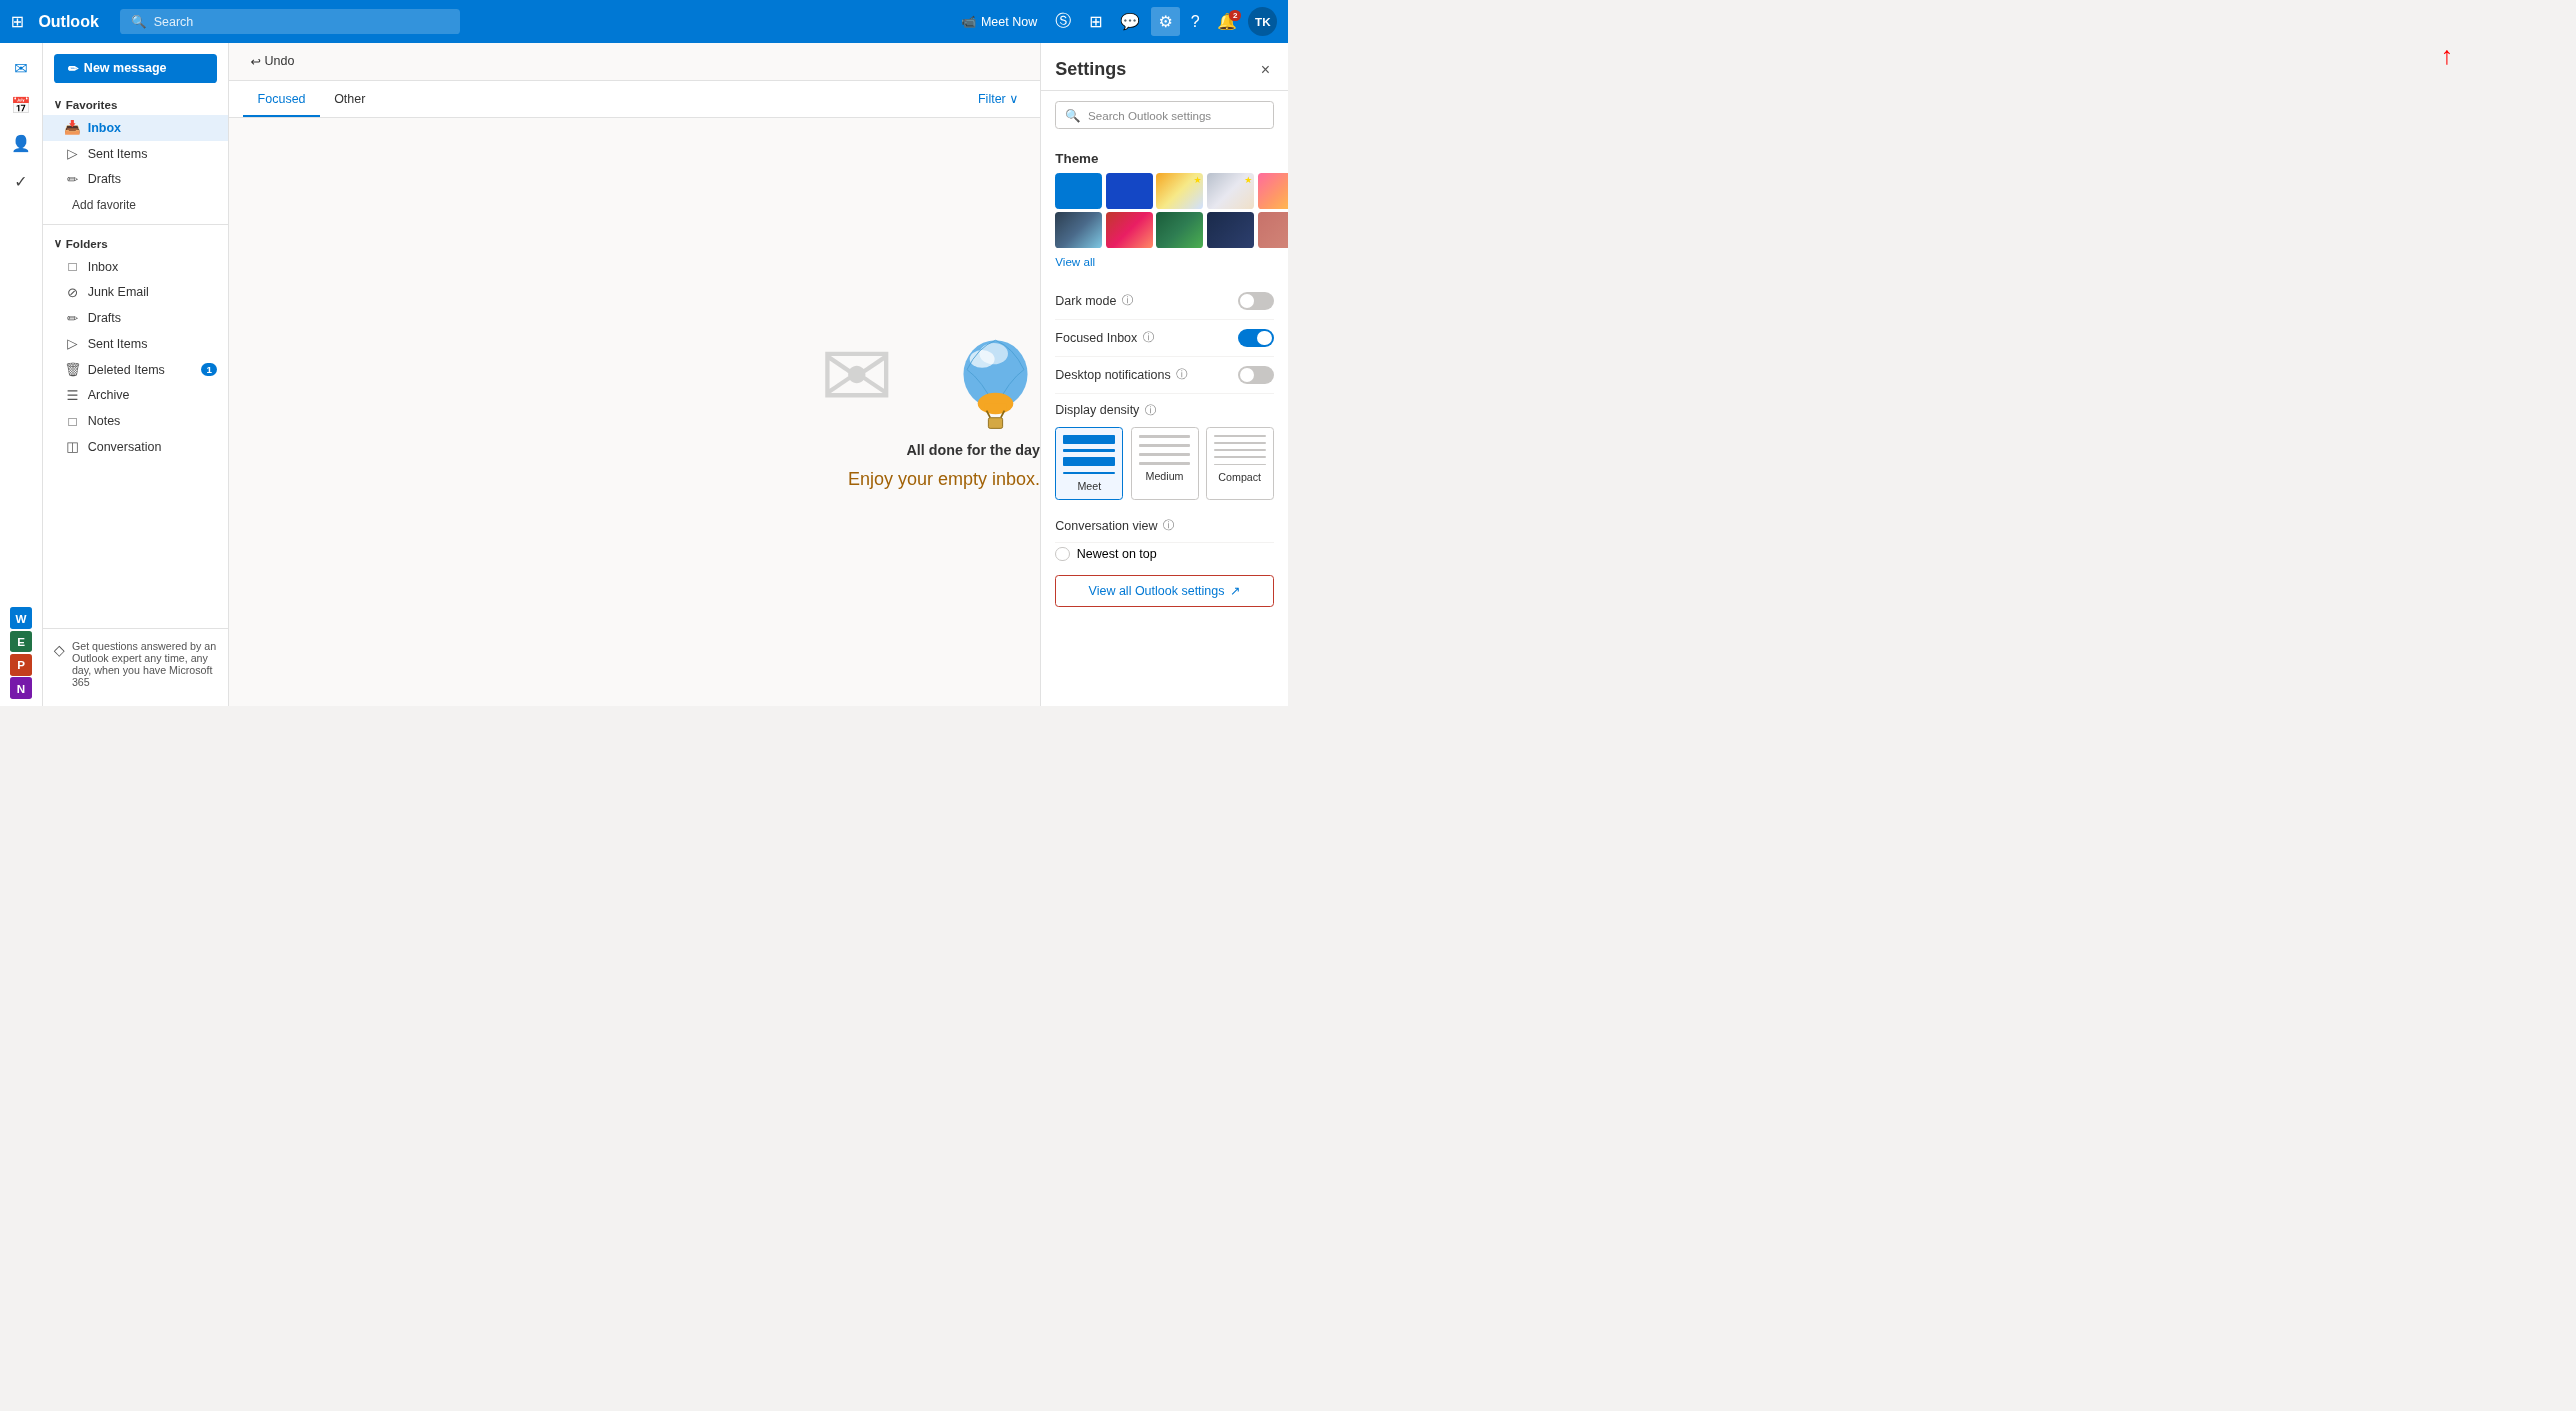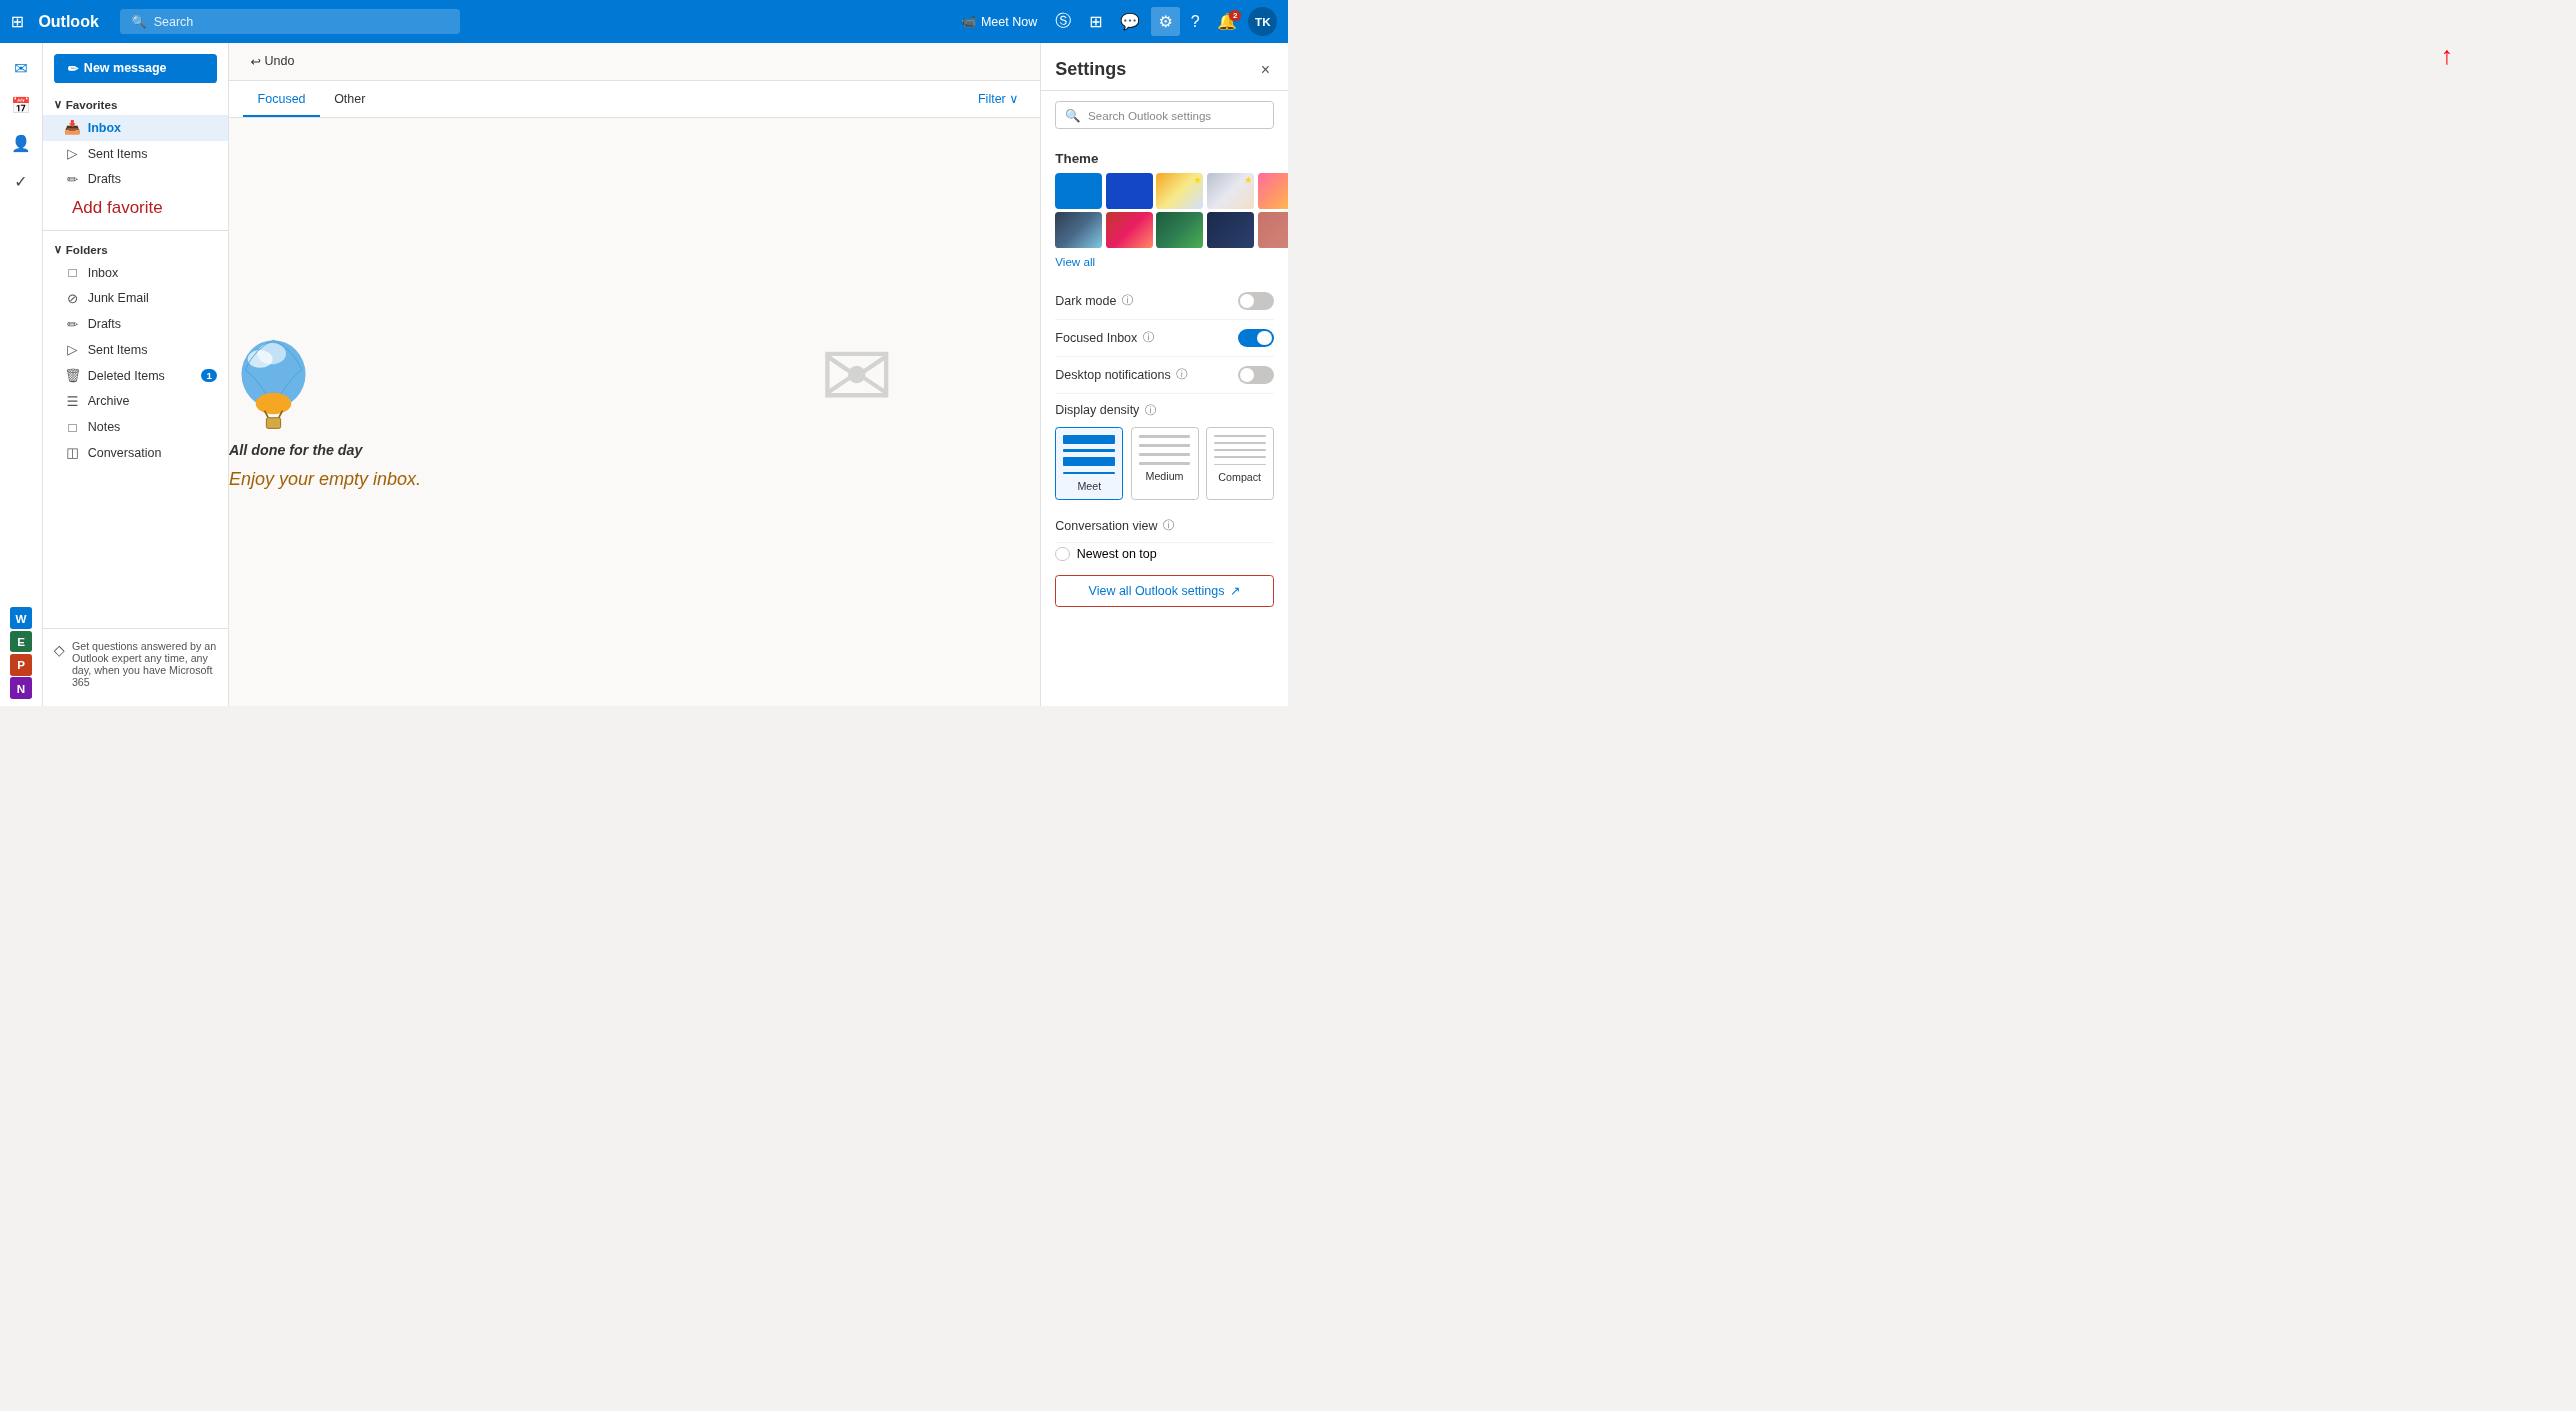--- a/index.html
+++ b/index.html
@@ -81,21 +81,21 @@
       font-size: 12.5px; color: #333; cursor: pointer; border-radius: 0;
     }
     .sidebar-item.active { background: #e5f0fb; color: #0078d4; font-weight: 600; }
     .sidebar-item .item-icon { font-size: 13.4px; color: #555; width: 16px; text-align: center; }
     .sidebar-item.active .item-icon { color: #0078d4; }
     .sidebar-item .badge-count {
       margin-left: auto; background: #0078d4; color: white; font-size: 9.8px;
       font-weight: 600; padding: 0.9px 5.4px; border-radius: 9px;
     }
     .add-favorite {
-      padding: 5.4px 10.7px 5.4px 29px; font-size: 17px; color: #b91c1c; cursor: pointer;
+      padding: 5.4px 10.7px 5.4px 29px; font-size: 12px; color: #404040; cursor: pointer;
     }
     .sidebar-divider { height: 0.9px; background: #e1e1e1; margin: 7.2px 0; }
     .sidebar-bottom {
       margin-top: auto; padding: 10.7px; font-size: 10.7px; color: #555;
       display: flex; align-items: flex-start; gap: 7.2px; border-top: 0.9px solid #e1e1e1;
     }
     .diamond-icon { font-size: 14.3px; color: #555; margin-top: 1.8px; }
 
     
     .main-content { flex: 1; display: flex; flex-direction: column; background: #faf9f8; }
@@ -105,21 +105,21 @@
       display: flex; border-bottom: 0.9px solid #e1e1e1; background: white; padding: 0 14.3px;
     }
     .tab-btn {
       padding: 10.7px 14.3px; font-size: 12.5px; cursor: pointer; border: none; background: none;
       color: #333; position: relative; font-weight: 500;
     }
     .tab-btn.active { color: #0078d4; font-weight: 400; }
     .tab-btn.active::after { content: ''; position: absolute; bottom: 0; left: 0; right: 0; height: 1.8px; background: #0078d4; }
     .filter-btn { margin-left: auto; padding: 10.7px 7.2px; font-size: 12.5px; color: #0078d4; cursor: pointer; background: none; border: none; display: flex; align-items: center; gap: 3.6px; }
     .empty-state {
-      flex: 1; display: flex; flex-direction: column; align-items: flex-start; justify-content: center; gap: 10.7px; font-style: italic;
+      flex: 1; display: flex; flex-direction: column; align-items: flex-end; justify-content: center; gap: 10.7px;
     }
     .empty-title { font-size: 14.3px; font-weight: 600; color: #333; }
     .empty-sub { font-size: 18px; color: #a16207; }
 
     
     .settings-panel {
       width: 248px; background: white; border-left: 0.9px solid #e1e1e1;
       display: flex; flex-direction: column; height: 100%; overflow-y: auto;
     }
     .settings-header {

